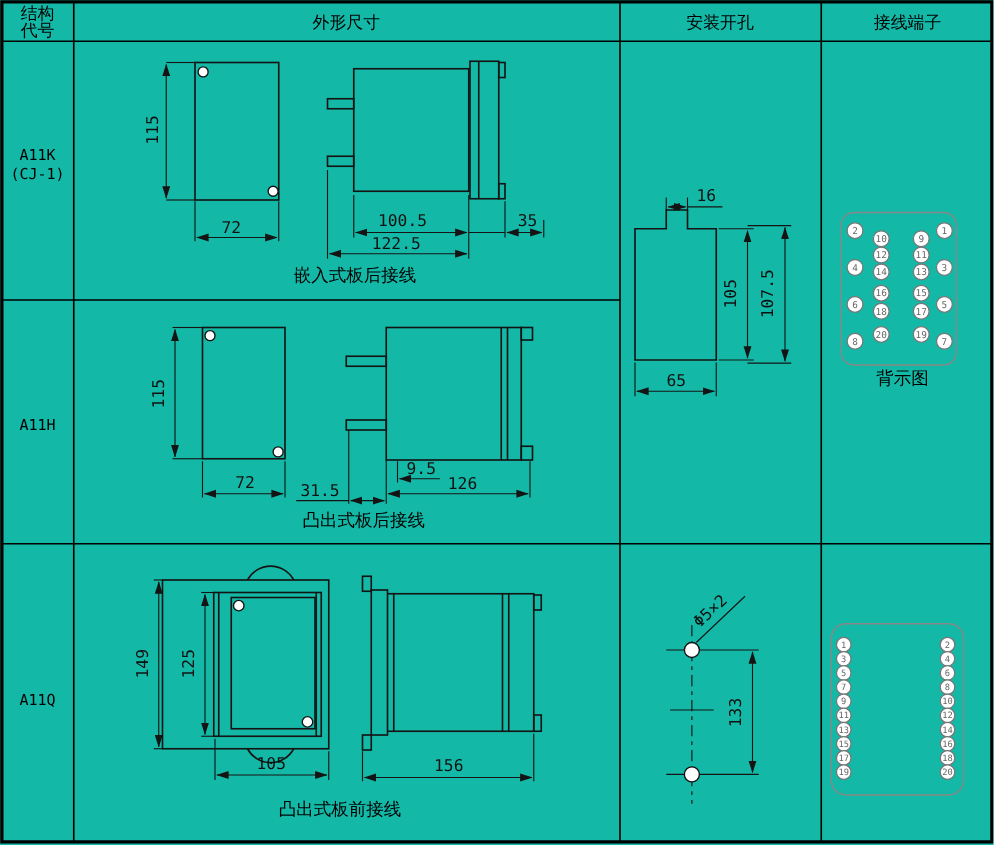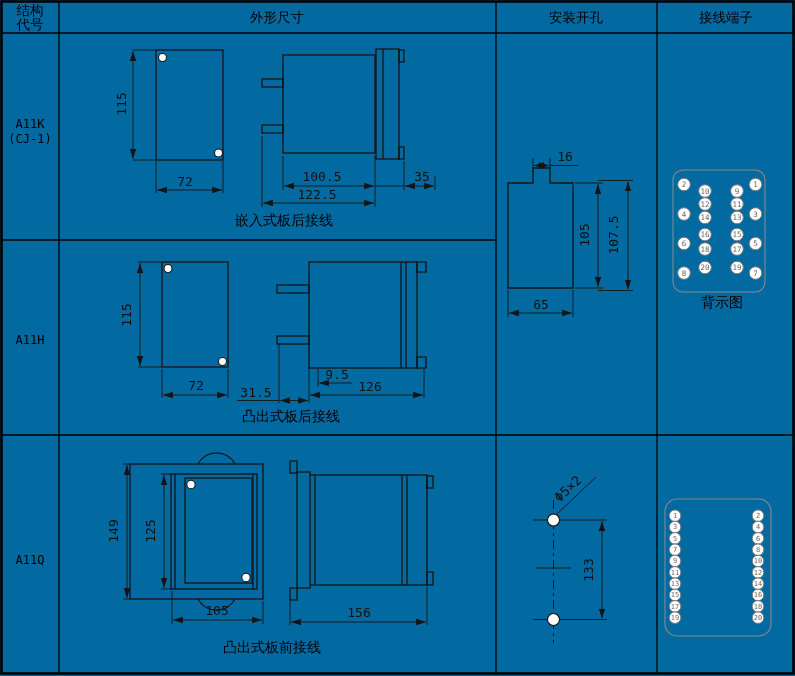--- a/index.html
+++ b/index.html
@@ -1,16 +1,16 @@
 <!DOCTYPE html>
 <html><head>
 <meta charset="utf-8">
 <style>
   html,body{margin:0;padding:0;background:#fff;}
-  .page{width:795px;height:676px;position:relative;background:#0369a1;overflow:hidden;}
+  .page{width:795px;height:676px;position:relative;background:#14b8a6;overflow:hidden;}
   svg{display:block;}
   .grid-line{stroke:#000;stroke-width:1.3;fill:none;}
   .grid-outer{stroke:#000;stroke-width:2.6;fill:none;}
   .geo{stroke:#141414;stroke-width:1.3;fill:none;}
   .thin{stroke:#141414;stroke-width:0.9;fill:none;}
   .dash{stroke:#141414;stroke-width:0.9;fill:none;stroke-dasharray:9 4 3 4;}
   .hole{fill:#fff;stroke:#141414;stroke-width:1.1;}
   .dim{font-family:"DejaVu Sans Mono",monospace;font-size:13px;fill:#111;}
   .cjk{font-family:"Liberation Sans","DejaVu Sans",sans-serif;font-size:13.5px;fill:#000;}
   .cap{font-family:"Liberation Sans","DejaVu Sans",sans-serif;font-size:14px;fill:#000;}

